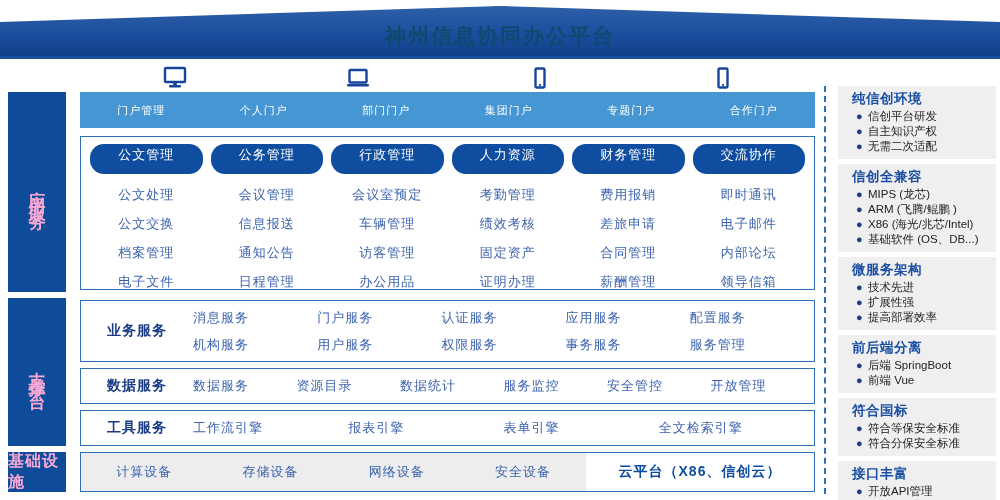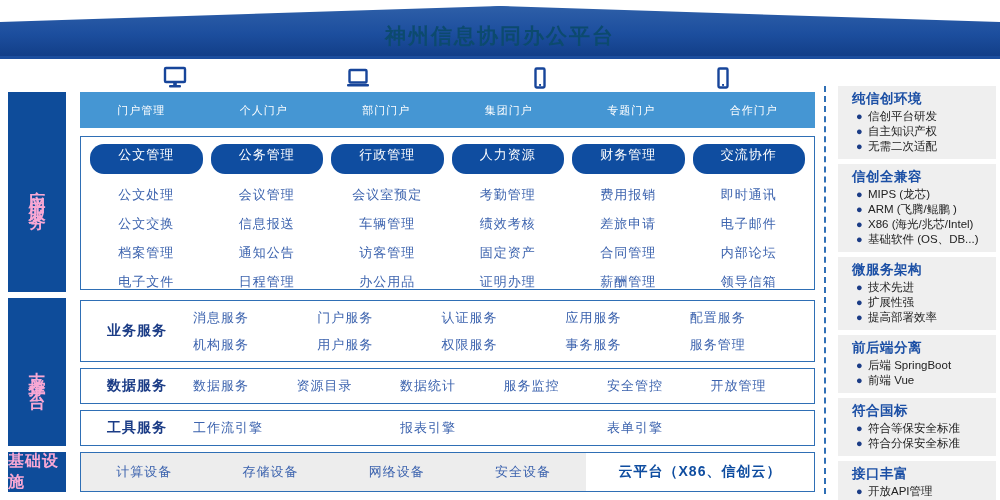--- a/index.html
+++ b/index.html
@@ -309,20 +309,21 @@
     </div>
   </div>
 
   <div class="sup-box" id="sup-tool">
     <div class="sup-label">工具服务</div>
     <div class="sup-body">
       <div class="sup-row">
         <div class="sup-cell">工作流引擎</div>
         <div class="sup-cell">报表引擎</div>
         <div class="sup-cell">表单引擎</div>
+        <div class="sup-cell">全文检索引擎</div>
       </div>
     </div>
   </div>
 
   <div class="infra-box">
     <div class="infra-gray">
       <div class="infra-cell">计算设备</div>
       <div class="infra-cell">存储设备</div>
       <div class="infra-cell">网络设备</div>
       <div class="infra-cell">安全设备</div>

